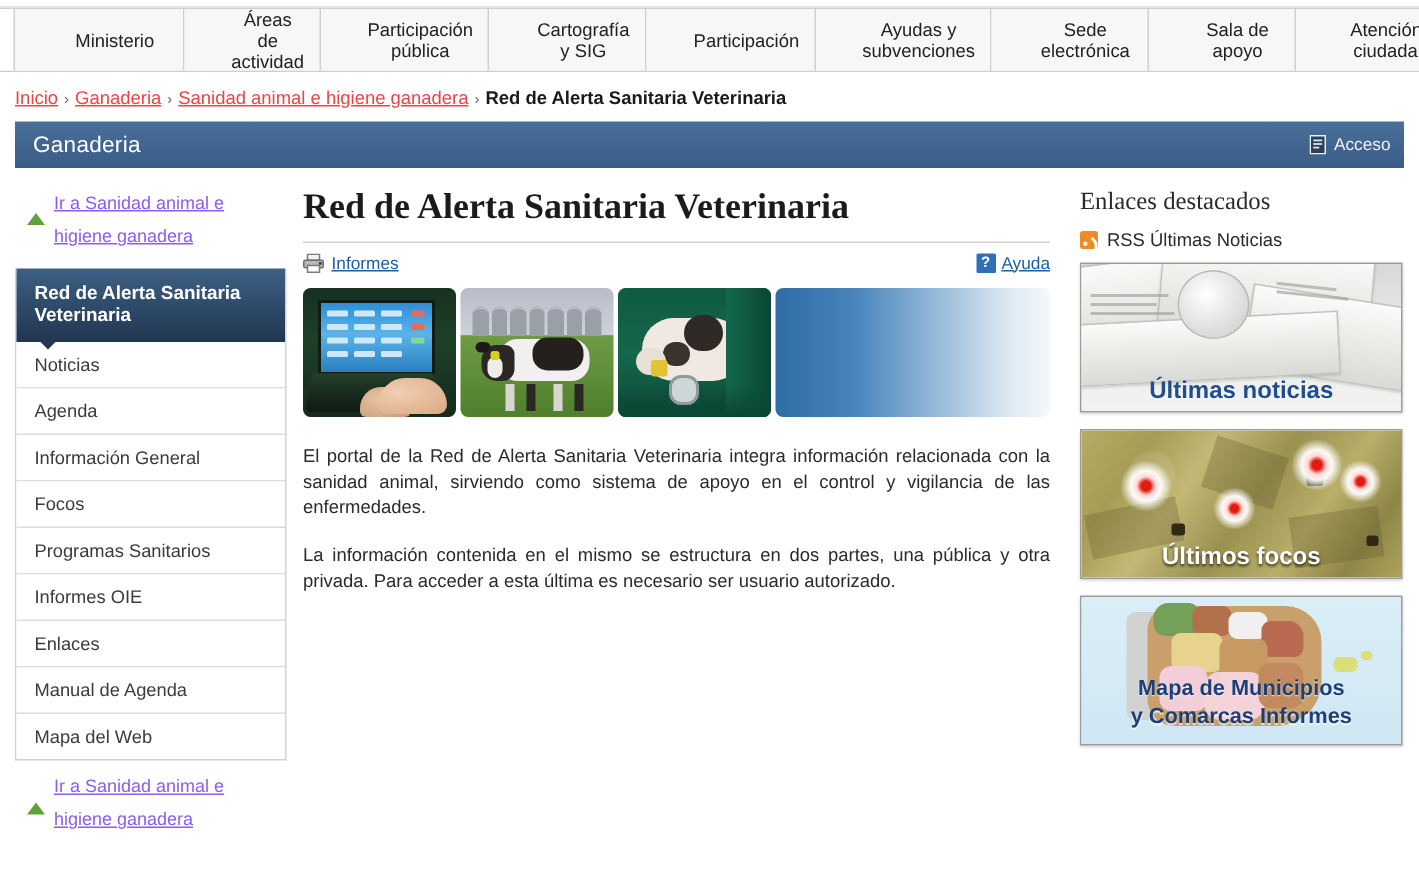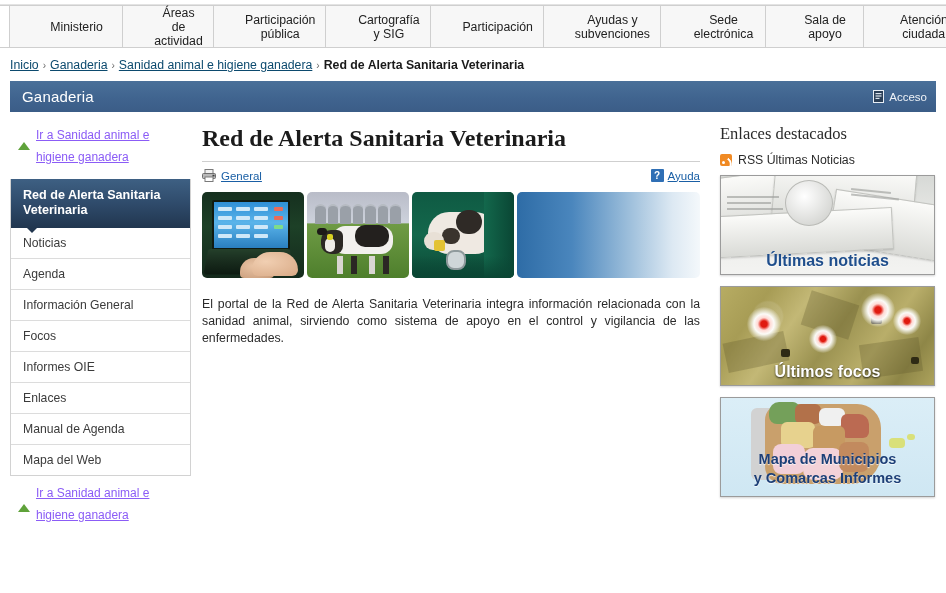--- a/index.html
+++ b/index.html
@@ -38,21 +38,21 @@
     background:#f7f7f7;
   }
   .navitem span{display:block;margin-left:21px;}
 
   
   .breadcrumb{
     padding:10px 0 9px 10px;
     font-size:12.3px;color:#222;
     white-space:nowrap;
   }
-  .breadcrumb a{color:#0c4a6e;text-decoration:underline;}
+  .breadcrumb a{color:#ef4444;text-decoration:underline;}
   .breadcrumb .sep{color:#6a6a6a;padding:0 4px;font-size:10px;}
   .breadcrumb .current{color:#1a1a1a;font-weight:bold;}
 
   
   .banner{
     position:relative;
     height:31px;margin:0 10px 0 10px;
     background:linear-gradient(to bottom,#4a7099 0%,#40648f 55%,#3b5d87 100%);
     display:flex;align-items:center;
     box-sizing:border-box;
@@ -335,20 +335,21 @@
 
       <div class="lmenu">
         <div class="lmenu-head">
           <span>Red de Alerta Sanitaria Veterinaria</span>
           <span class="pointer"></span>
         </div>
         <div class="lmenu-item"><span>Noticias</span></div>
         <div class="lmenu-item"><span>Agenda</span></div>
         <div class="lmenu-item"><span>Información General</span></div>
         <div class="lmenu-item"><span>Focos</span></div>
+        <div class="lmenu-item"><span>Programas Sanitarios</span></div>
         <div class="lmenu-item"><span>Informes OIE</span></div>
         <div class="lmenu-item"><span>Enlaces</span></div>
         <div class="lmenu-item"><span>Manual de Agenda</span></div>
         <div class="lmenu-item"><span>Mapa del Web</span></div>
       </div>
 
       <div class="goto leftbottom">
         <span class="tri"></span>
         <a href="#">Ir a Sanidad animal e higiene ganadera</a>
       </div>
@@ -359,21 +360,21 @@
       <h1 class="h1">Red de Alerta Sanitaria Veterinaria</h1>
 
       <div class="toolrow">
         <div class="printlink">
           <svg width="14" height="13" viewBox="0 0 14 13">
             <rect x="3" y="0.5" width="8" height="4" fill="#f2f2f2" stroke="#7a7a7a"></rect>
             <rect x="0.5" y="4.5" width="13" height="5" rx="1" fill="#b9b9b9" stroke="#6e6e6e"></rect>
             <rect x="3" y="8" width="8" height="4.5" fill="#ffffff" stroke="#7a7a7a"></rect>
             <rect x="10.5" y="5.8" width="2" height="1.6" fill="#3d3d3d"></rect>
           </svg>
-          <span class="lbl">General</span>
+          <span class="lbl">Informes</span>
         </div>
 
         <div class="helplink">
           <span class="qmark">?</span>
           <span class="lbl">Ayuda</span>
         </div>
       </div>
 
       <div class="hero">
         <div class="ph ph1">
@@ -429,20 +430,21 @@
           <div class="ytag"></div>
           <div class="sleeve"></div>
           <div class="sleeve2"></div>
           <div class="cuff"></div>
         </div>
 
         <div class="gradpanel"></div>
       </div>
 
       <p class="para">El portal de la Red de Alerta Sanitaria Veterinaria integra información relacionada con la sanidad animal, sirviendo como sistema de apoyo en el control y vigilancia de las enfermedades.</p>
+      <p class="para p2">La información contenida en el mismo se estructura en dos partes, una pública y otra privada. Para acceder a esta última es necesario ser usuario autorizado.</p>
     </div>
 
     <div class="right">
 
       <h2 class="rtitle">Enlaces destacados</h2>
 
       <div class="rss">
         <span class="rssicon"></span>
         <span class="lbl">RSS Últimas Noticias</span>
       </div>

